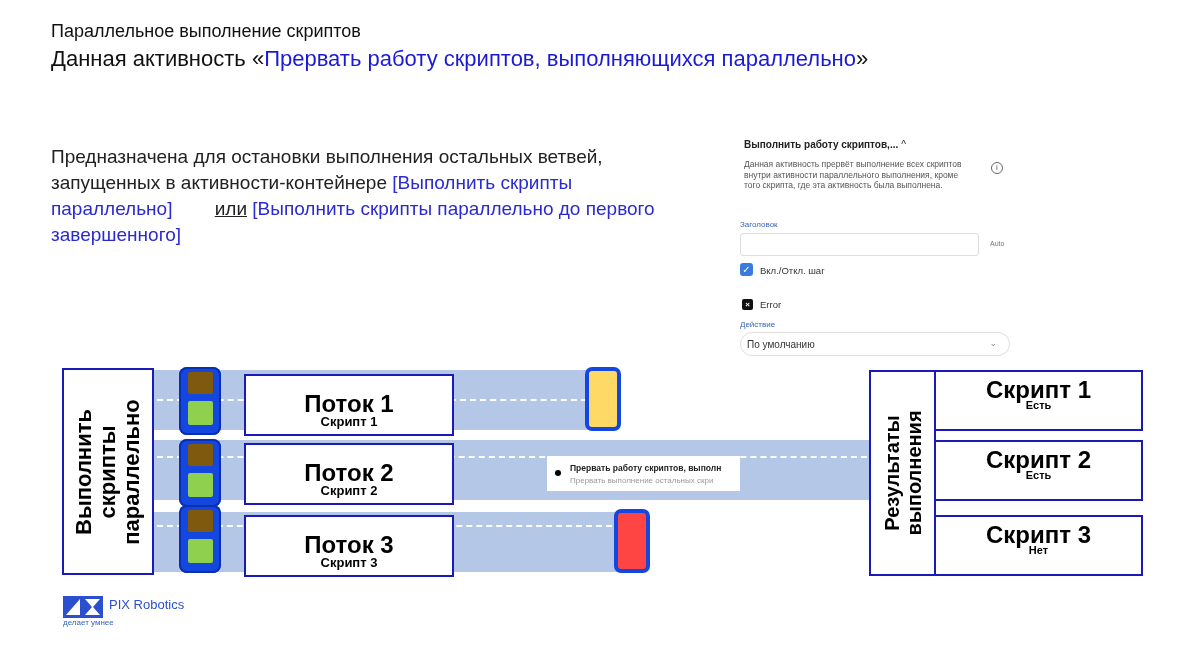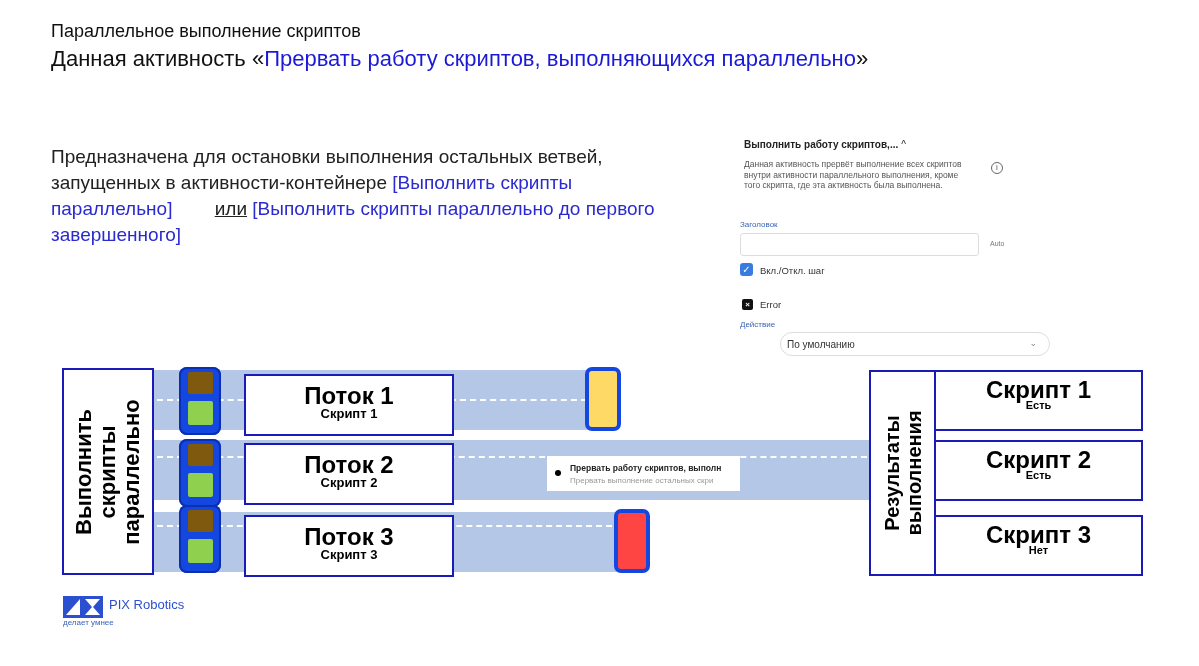--- a/index.html
+++ b/index.html
@@ -20,32 +20,32 @@
   .panel .p-title .chev { font-weight: normal; margin-left: 3px; }
   .panel .p-desc { position: absolute; left: 6px; top: 27px; width: 230px; font-size: 8.5px; line-height: 10.5px; color: #555; }
   .panel .info { position: absolute; left: 253px; top: 30px; width: 12px; height: 12px; border: 1px solid #666; border-radius: 50%; font-size: 8px; text-align: center; line-height: 10px; color: #555; }
   .panel .lbl { position: absolute; font-size: 8px; color: #3a63b8; }
   .panel .field { position: absolute; left: 2px; top: 101px; width: 239px; height: 23px; border: 1px solid #ddd; border-radius: 3px; background: #fff; }
   .panel .auto { position: absolute; left: 252px; top: 108px; font-size: 7px; color: #777; }
   .panel .chk { position: absolute; left: 2px; top: 131px; width: 13px; height: 13px; background: #3a7be0; border-radius: 3px; color: #fff; font-size: 10px; line-height: 13px; text-align: center; }
   .panel .chk-lbl { position: absolute; left: 22px; top: 133px; font-size: 9.5px; color: #333; }
   .panel .err-ic { position: absolute; left: 4px; top: 167px; width: 11px; height: 11px; background: #111; color: #fff; border-radius: 2px; font-size: 8px; line-height: 11px; text-align: center; font-weight: bold; }
   .panel .err-lbl { position: absolute; left: 22px; top: 167px; font-size: 9.5px; color: #333; }
-  .panel .select { position: absolute; left: 2px; top: 200px; width: 270px; height: 24px; border: 1px solid #ddd; border-radius: 12px; background: #fff; margin-left: 40px; }
+  .panel .select { position: absolute; left: 2px; top: 200px; width: 270px; height: 24px; border: 1px solid #ddd; border-radius: 12px; background: #fff; }
   .panel .select .val { position: absolute; left: 6px; top: 6px; font-size: 10px; color: #333; }
   .panel .select .arr { position: absolute; right: 12px; top: 5px; font-size: 9px; color: #888; }
 
   
   .lane { position: absolute; background: #b4c7e7; }
   .dash { position: absolute; height: 0; border-top: 2px dashed #ffffff; }
   .boxw { position: absolute; background: #fff; border: 2px solid #1a1ab8; }
   .vbox { position: absolute; background: #fff; border: 2px solid #1a1ab8; }
   .vtext { position: absolute; left: 50%; top: 50%; transform: translate(-50%, -50%) rotate(-90deg); white-space: nowrap; font-weight: bold; font-size: 22px; line-height: 24px; text-align: center; color: #000; }
   .stream { text-align: center; }
-  .stream .big { display: block; font-weight: bold; font-size: 24px; line-height: 22px; margin-top: 9px; color: #000; }
+  .stream .big { display: block; font-weight: bold; font-size: 24px; line-height: 22px; margin-top: 17px; color: #000; }
   .stream .small { display: block; font-weight: bold; font-size: 13px; line-height: 13px; color: #000; }
 
   .sw { position: absolute; width: 42px; height: 68px; background: #1446e0; border-radius: 8px; box-shadow: inset 0 0 0 2px #0a2fb0; }
   .sw .top { position: absolute; left: 9px; top: 5px; width: 25px; height: 22px; background: #7f5a0e; border-radius: 2px; }
   .sw .bot { position: absolute; left: 9px; top: 34px; width: 25px; height: 24px; background: #8fd14f; border-radius: 2px; }
 
   .stop { position: absolute; width: 36px; height: 64px; border: 4px solid #1446e0; border-radius: 7px; }
 
   .inline-card { position: absolute; left: 547px; top: 456px; width: 193px; height: 35px; background: #fff; overflow: hidden; padding-left: 27px; }
   .inline-card .dot { position: absolute; left: 8px; top: 14px; width: 6px; height: 6px; background: #000; border-radius: 50%; }

